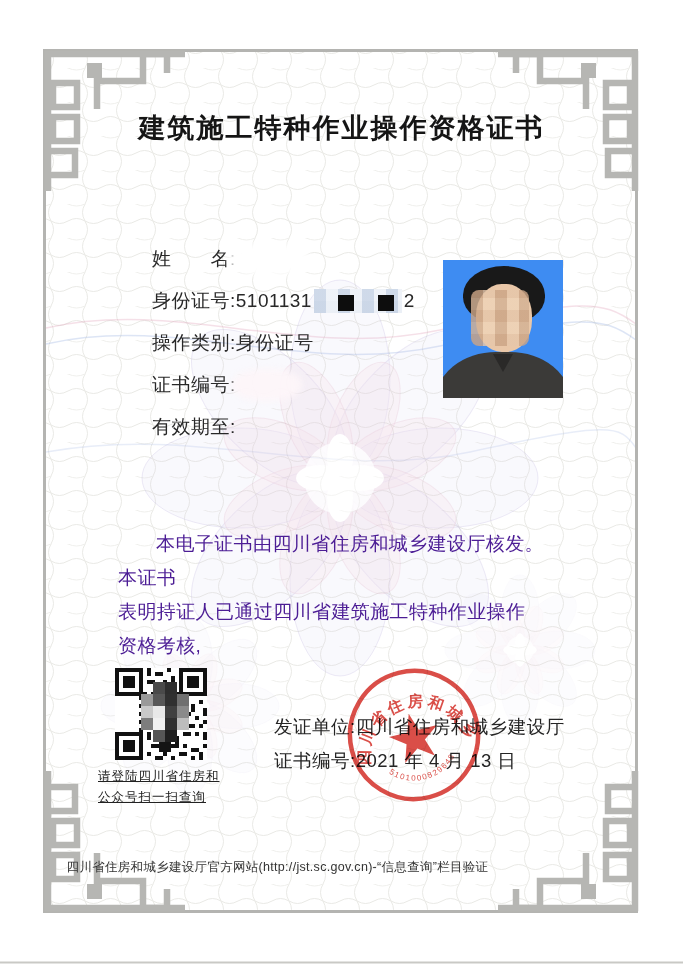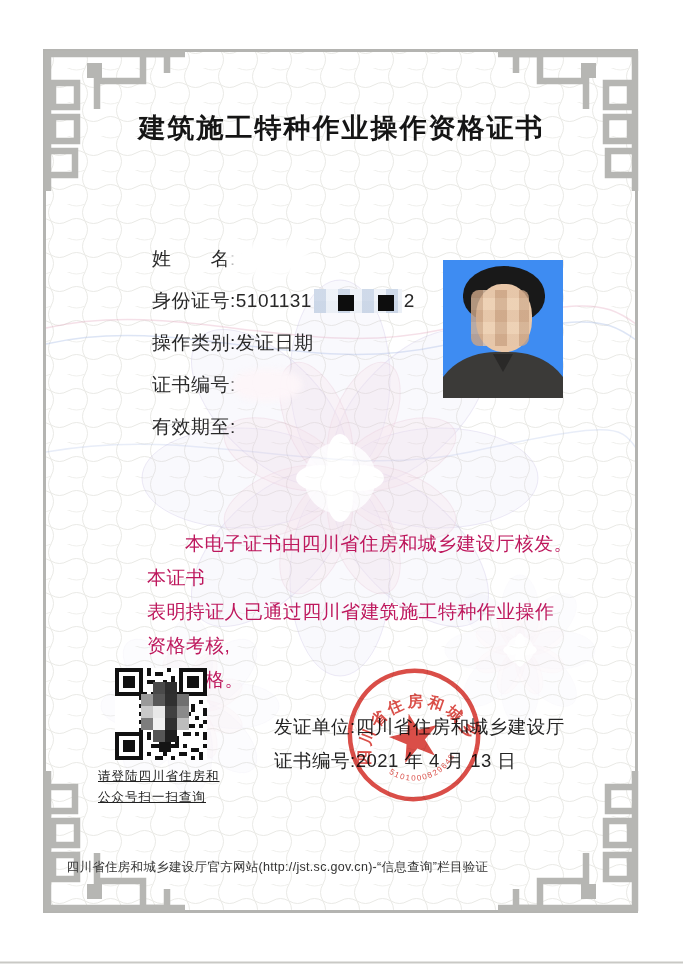--- a/index.html
+++ b/index.html
@@ -15,22 +15,22 @@
   .row-name{top:246px}.row-id{top:288px}.row-cat{top:330px}.row-cert{top:372px}.row-valid{top:414px}
   .blur-blob{background:rgba(255,255,255,.97);border-radius:45%;filter:blur(3px);}
   .name-blob{width:82px;height:32px;margin-left:-8px;}
   .cert-blob{width:70px;height:32px;margin-left:-4px;background:rgba(253,246,249,.95);}
   .mosaic-id{width:88px;height:24px;margin:0 2px;position:relative;
     background:
       repeating-linear-gradient(90deg, rgba(196,209,228,.75) 0 12px, rgba(238,242,248,.75) 12px 24px),
       repeating-linear-gradient(0deg, #e2e8f1 0 12px, #f1f4f9 12px 24px);}
   .mosaic-id .b1,.mosaic-id .b2{position:absolute;top:6px;width:16px;height:16px;background:#0d0d0d;}
   .mosaic-id .b1{left:24px}.mosaic-id .b2{left:64px}
-  .para{position:absolute;left:147px;top:527px;width:426px;font-size:19px;
-        line-height:34px;color:#be185d;letter-spacing:.4px;}
+  .para{position:absolute;left:118px;top:527px;width:426px;font-size:19px;
+        line-height:34px;color:#4c1d95;letter-spacing:.4px;}
   .para .l1{text-indent:38px;}
   .qr-caption{position:absolute;left:98px;top:766px;width:160px;font-size:12.5px;
               line-height:20.5px;color:#222;letter-spacing:1px;text-decoration:underline;}
   .issue{position:absolute;left:274px;font-size:18.5px;white-space:nowrap;color:#242424;letter-spacing:.5px;}
   .issue-unit{top:714px}.issue-date{top:748px}
   .footer{position:absolute;left:0;top:859px;width:555px;text-align:center;
           font-size:12.5px;color:#333;letter-spacing:.3px;}
   
   .photo{position:absolute;left:443px;top:260px;width:120px;height:138px;
          background:#3e8cf2;overflow:hidden;}
@@ -130,21 +130,21 @@
   <span>5101131</span>
   <span class="mosaic-id">
       <span class="b1"></span>
       <span class="b2"></span>
     </span>
   <span>2</span>
 </div>
 
 <div class="row row-cat">
   <span>操作类别:</span>
-  <span>发证日期</span>
+  <span>身份证号</span>
 </div>
 
 <div class="row row-cert">
   <span>证书编号:</span>
   <span class="blur-blob cert-blob"></span>
 </div>
 
 <div class="row row-valid">
   <span>有效期至:</span>
 </div>

